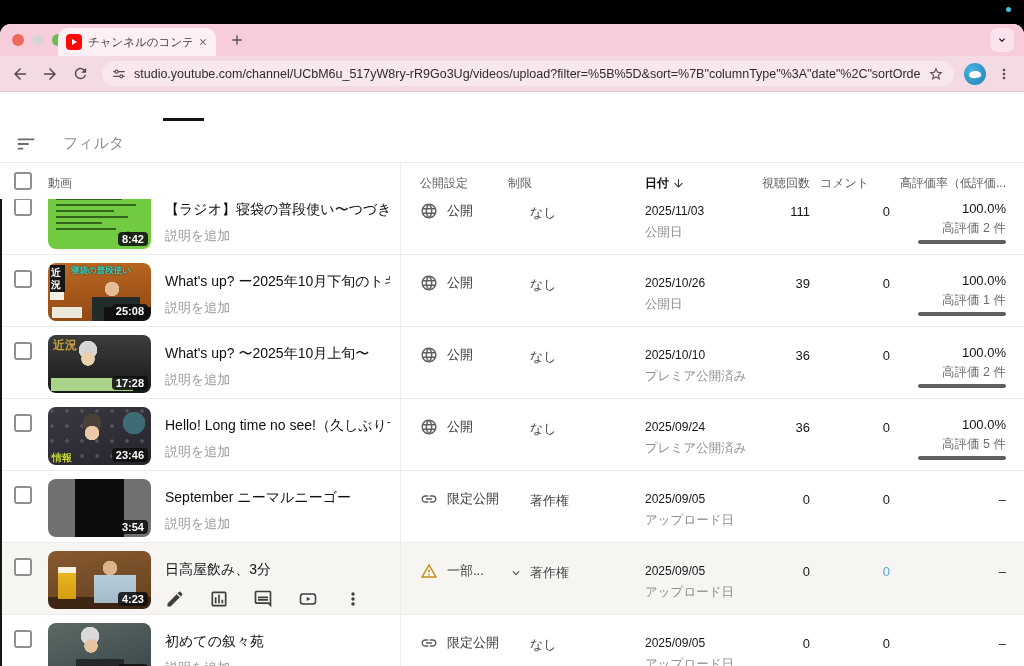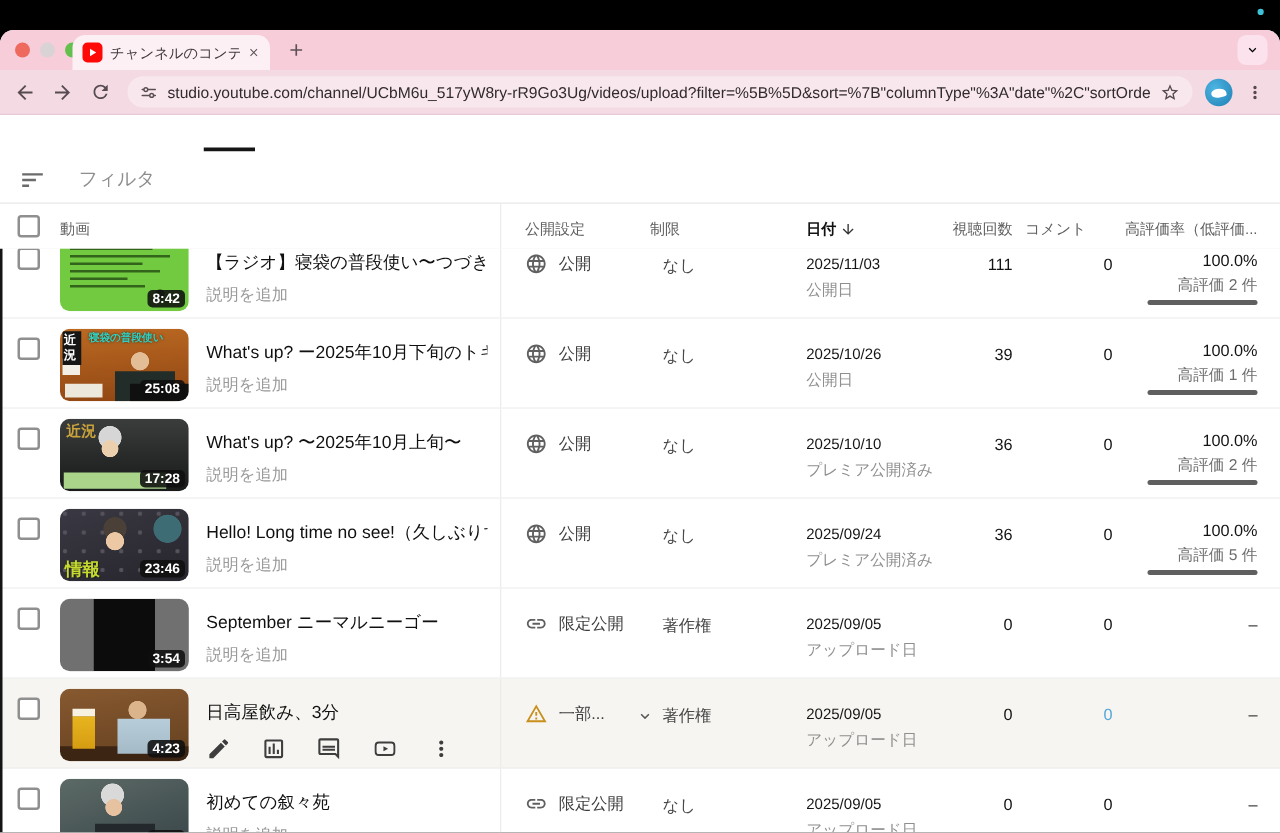--- a/index.html
+++ b/index.html
@@ -26,40 +26,40 @@
   .avatar{width:22px;height:22px;border-radius:50%;background:radial-gradient(circle at 35% 35%,#4db5e2,#1f7fb4);position:relative;flex:none;}
   .avatar::after{content:"";position:absolute;left:5px;top:8px;width:12px;height:7px;background:#fff;border-radius:60% 80% 30% 70%;transform:rotate(-12deg);}
   
   .content{position:absolute;top:92px;left:0;right:0;bottom:0;background:#fff;}
   .studio-underline{position:absolute;top:2px;left:163px;width:41px;height:3px;background:#151515;}
   .filterbar{position:absolute;top:9px;left:0;right:0;height:38px;border-bottom:1px solid #e7e7e7;display:flex;align-items:center;padding-left:15px;gap:26px;box-sizing:border-box;}
   .filter-ph{font-size:15px;color:#8d8d8d;}
   .thead{position:absolute;top:47px;left:0;right:0;height:36px;border-bottom:1px solid #e7e7e7;font-size:12px;color:#606060;}
   .thead::after,.row::after{content:"";position:absolute;left:400px;top:0;bottom:0;width:1px;background:#ececec;}
   .hcell{position:absolute;top:12px;}
-  .h-video{left:48px;}.h-vis{left:420px;}.h-restr{left:520px;}
+  .h-video{left:48px;}.h-vis{left:420px;}.h-restr{left:508px;}
   .h-date{left:645px;font-weight:bold;color:#111;display:flex;align-items:center;gap:3px;}
   .h-views{right:214px;width:90px;text-align:right;}
   .h-comments{right:134px;width:70px;}
   .h-rating{right:18px;width:125px;text-align:right;}
   .checkbox{position:absolute;left:14px;width:18px;height:18px;border:2px solid #8f8f8f;border-radius:3px;background:#fff;box-sizing:border-box;}
   .thead .checkbox{top:9px;}
   .rows-viewport{position:absolute;top:83px;left:0;right:0;bottom:0;overflow:hidden;}
   .left-edge{position:absolute;top:83px;bottom:0;left:0;width:2px;background:#151515;z-index:6;}
   .row{position:relative;height:72px;border-bottom:1px solid #ebebeb;background:#fff;box-sizing:border-box;}
   .row.cut-top{margin-top:-16px;}
   .row.hovered{background:#f6f5f2;}
   .row .checkbox{top:15px;}
   .thumb{position:absolute;left:48px;top:8px;width:103px;height:58px;border-radius:8px;overflow:hidden;background-repeat:no-repeat;background-color:#888;}
   .duration{position:absolute;right:3px;bottom:3px;background:rgba(15,15,15,.88);color:#fff;font-size:11px;font-weight:bold;padding:1px 4px;border-radius:4px;}
   .ov{position:absolute;font-weight:bold;line-height:1.15;}
   .ov-badge{left:2px;top:2px;width:13px;background:#161616;color:#fff;font-size:10px;padding:2px 1px;}
   .ov-teal{left:23px;top:3px;color:#2fd3c3;font-size:8.5px;text-shadow:0 0 2px rgba(0,0,0,.7);}
   .ov-gold{left:5px;top:4px;color:#c9a23c;font-size:12px;}
-  .ov-lime{left:4px;bottom:2px;color:#c6d92f;font-size:14px;text-shadow:1px 1px 0 #222;}
+  .ov-lime{left:4px;bottom:2px;color:#c6d92f;font-size:10px;text-shadow:1px 1px 0 #222;}
   .thumb--notes{background:
     linear-gradient(#33641b,#33641b) 8px 7px/66px 2px,
     linear-gradient(#33641b,#33641b) 8px 13px/80px 2px,
     linear-gradient(#33641b,#33641b) 8px 19px/58px 2px,
     linear-gradient(#33641b,#33641b) 8px 25px/72px 2px,
     linear-gradient(#33641b,#33641b) 8px 31px/46px 2px,
     linear-gradient(#33641b,#33641b) 8px 37px/60px 2px,
     radial-gradient(circle at 80px 44px,#2c5a14 0 3px,transparent 4px);
     background-color:#71ca40;background-repeat:no-repeat;}
   .thumb--whatsup1{background:

